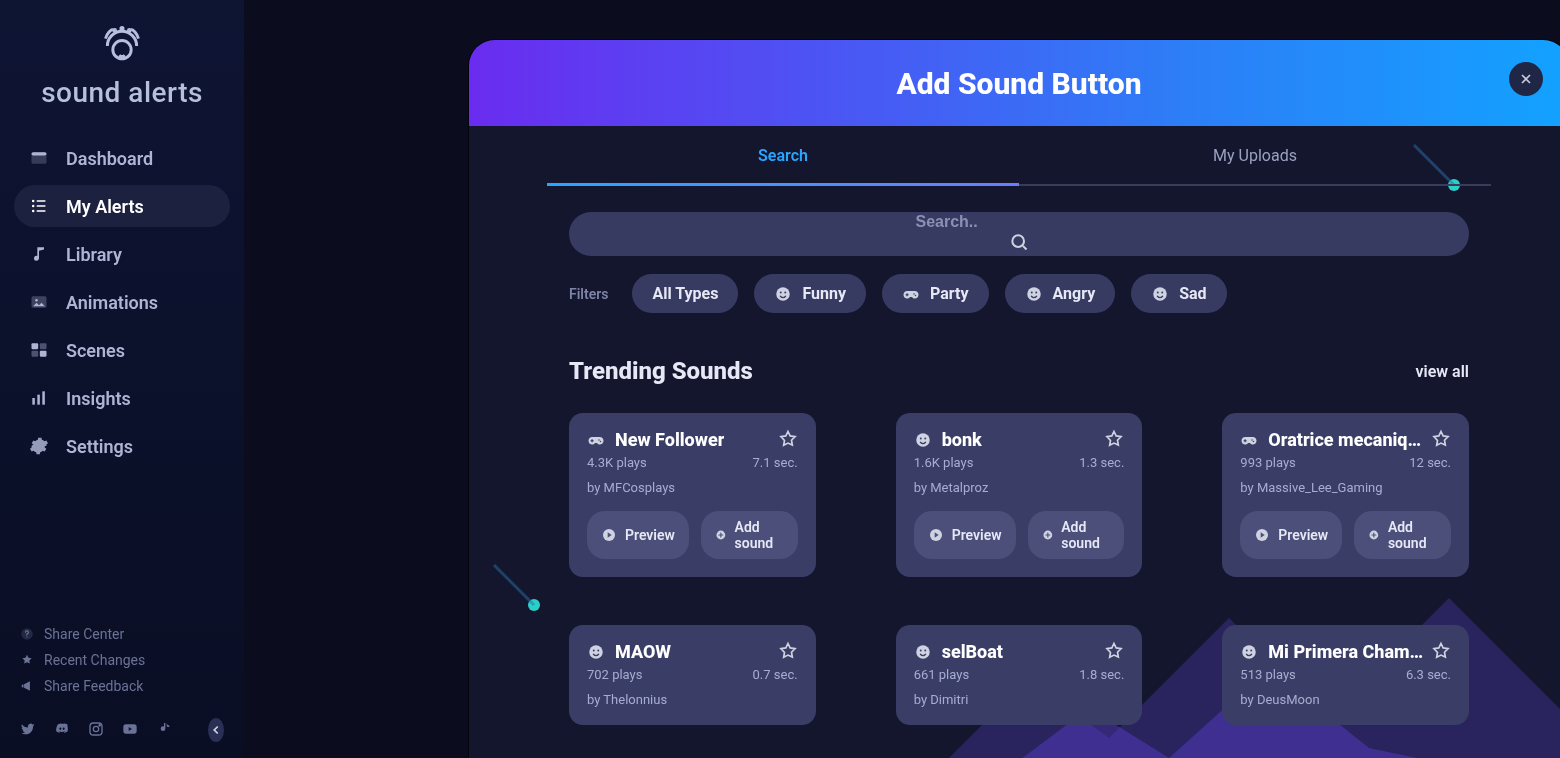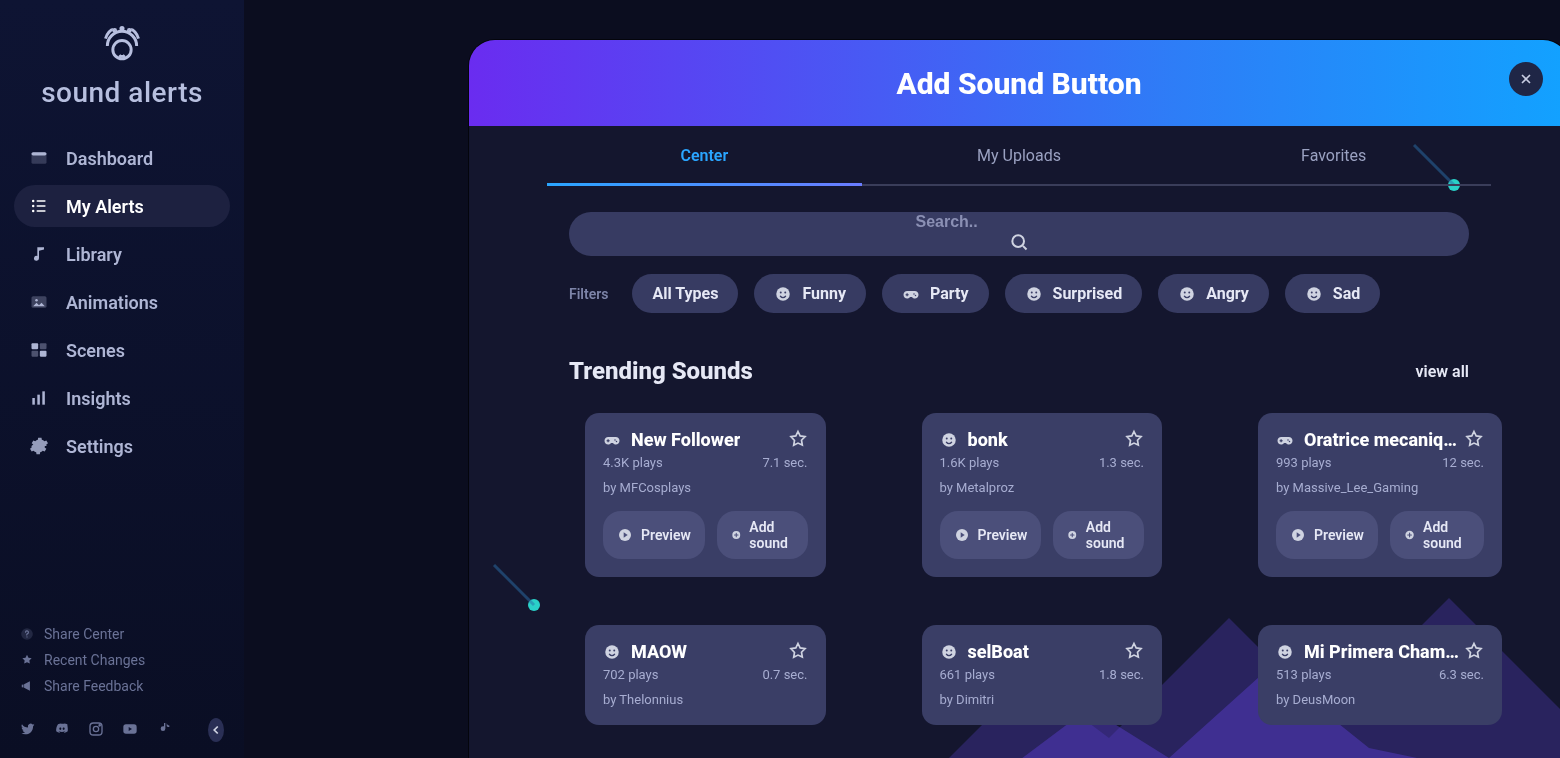--- a/index.html
+++ b/index.html
@@ -43,21 +43,21 @@
 
   .filters-row { width:900px; margin:18px auto 0; display:flex; align-items:center; gap:18px; }
   .filters-label { color:#7d84a8; font-size:14px; font-weight:600; margin-right:6px; }
   .chip { background:#373b62; color:#e6e8f5; font-weight:700; font-size:16px; padding:10px 20px; border-radius:22px; display:flex; align-items:center; gap:10px; cursor:pointer; }
 
   .section-head { width:900px; margin:44px auto 0; display:flex; align-items:center; justify-content:space-between; }
   .section-title { color:#e6e8f5; font-size:24px; font-weight:800; }
   .view-all { color:#e6e8f5; font-size:16px; font-weight:600; cursor:pointer; }
 
   .grid { width:900px; margin:28px auto 0; display:grid; grid-template-columns: repeat(3, 1fr); column-gap:80px; row-gap:48px; }
-  .card { background:#3a3e66; border-radius:14px; padding:16px 18px 18px; display:flex; flex-direction:column; gap:10px;margin-left:16px; }
+  .card { background:#3a3e66; border-radius:14px; padding:16px 18px 18px; display:flex; flex-direction:column; gap:10px; }
   .card-top { display:flex; align-items:flex-start; justify-content:space-between; }
   .card-left { display:flex; flex-direction:column; gap:2px; min-width:0; }
   .title-row { display:flex; align-items:center; gap:10px; min-width:0;}
   .card-title { color:#ffffff; font-size:18px; font-weight:800; white-space:nowrap; overflow:hidden; text-overflow:ellipsis; max-width:160px;}
   .tag-icon { width:18px; height:18px; color:#cfd3e1; flex-shrink:0; }
   .meta { color:#a7add1; font-size:13px; }
   .star { color:#cfd3e1; cursor:pointer; flex-shrink:0;}
   .card-mid { display:flex; justify-content:space-between; margin-top:-8px;}
   .sec { color:#a7add1; font-size:13px; }
   .author { color:#a7add1; font-size:13px; }
@@ -236,27 +236,24 @@
               <path d="M6 6l12 12M18 6L6 18"></path>
             </svg>
         </div>
       </div>
 
       <div class="modal-body">
         <div class="modal-scroll">
 
           <div class="tabs">
             <div class="tab active">
-                <span>Center</span>
+                <span>Search</span>
               </div>
             <div class="tab">
                 <span>My Uploads</span>
-              </div>
-            <div class="tab">
-                <span>Favorites</span>
               </div>
           </div>
 
           <div class="search-wrap">
             <div class="search">
               <input type="text" placeholder="Search.." style="">
               <span class="search-icon">
                 <svg width="20" height="20" viewBox="0 0 24 24" fill="none" stroke="currentColor" stroke-width="2.4">
                     <circle cx="11" cy="11" r="7"></circle>
                     <path d="M21 21l-4.3-4.3"></path>
@@ -282,29 +279,20 @@
                 </div>
                 <div class="chip">
                   <span class="tag-icon"><svg viewBox="0 0 24 24" width="18" height="18" fill="#cfd3e1">
                       <path d="M7 8h10c2.8 0 5 2.2 5 5s-2.2 5-5 5c-1.6 0-3-0.8-3.9-2H10.9C10 17.2 8.6 18 7 18c-2.8 0-5-2.2-5-5s2.2-5 5-5z"></path>
                       <rect x="6" y="11" width="1.6" height="4" fill="#3a3e66"></rect>
                       <rect x="4.8" y="12.2" width="4" height="1.6" fill="#3a3e66"></rect>
                       <circle cx="16" cy="12" r="1" fill="#3a3e66"></circle>
                       <circle cx="18" cy="14" r="1" fill="#3a3e66"></circle>
                     </svg></span>
                   <span>Party</span>
-                </div>
-                <div class="chip">
-                  <span class="tag-icon"><svg viewBox="0 0 24 24" width="18" height="18" fill="#cfd3e1">
-                      <circle cx="12" cy="12" r="9"></circle>
-                      <circle cx="9" cy="10" r="1.3" fill="#3a3e66"></circle>
-                      <circle cx="15" cy="10" r="1.3" fill="#3a3e66"></circle>
-                      <path d="M8.5 15c1 1.2 2.3 1.8 3.5 1.8s2.5-.6 3.5-1.8" stroke="#3a3e66" stroke-width="1.6" fill="none" stroke-linecap="round"></path>
-                    </svg></span>
-                  <span>Surprised</span>
                 </div>
                 <div class="chip">
                   <span class="tag-icon"><svg viewBox="0 0 24 24" width="18" height="18" fill="#cfd3e1">
                       <circle cx="12" cy="12" r="9"></circle>
                       <circle cx="9" cy="10" r="1.3" fill="#3a3e66"></circle>
                       <circle cx="15" cy="10" r="1.3" fill="#3a3e66"></circle>
                       <path d="M8.5 15c1 1.2 2.3 1.8 3.5 1.8s2.5-.6 3.5-1.8" stroke="#3a3e66" stroke-width="1.6" fill="none" stroke-linecap="round"></path>
                     </svg></span>
                   <span>Angry</span>
                 </div>

